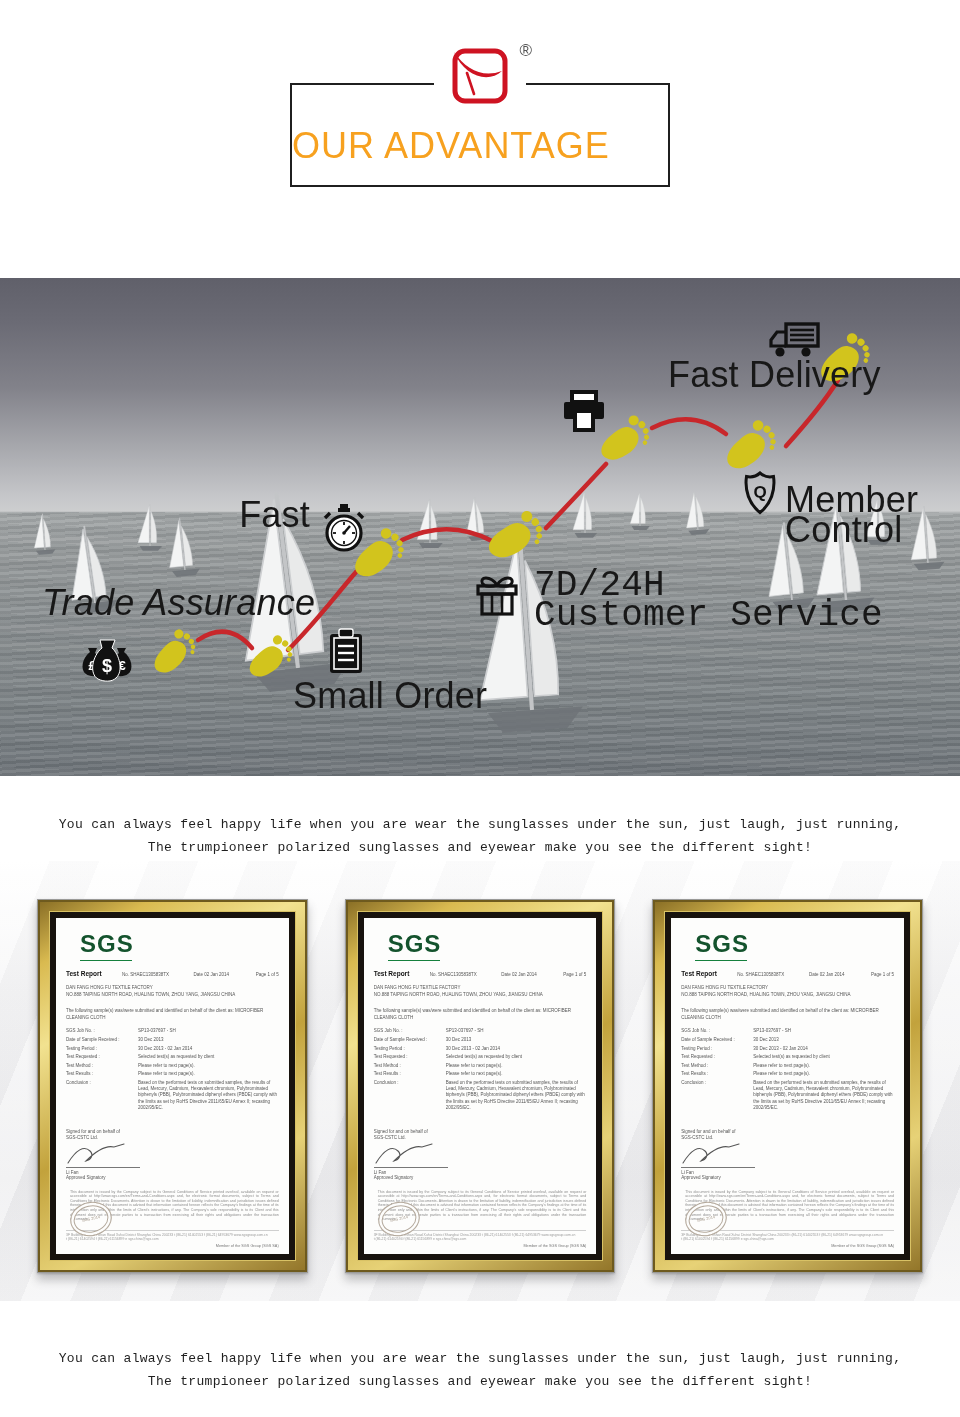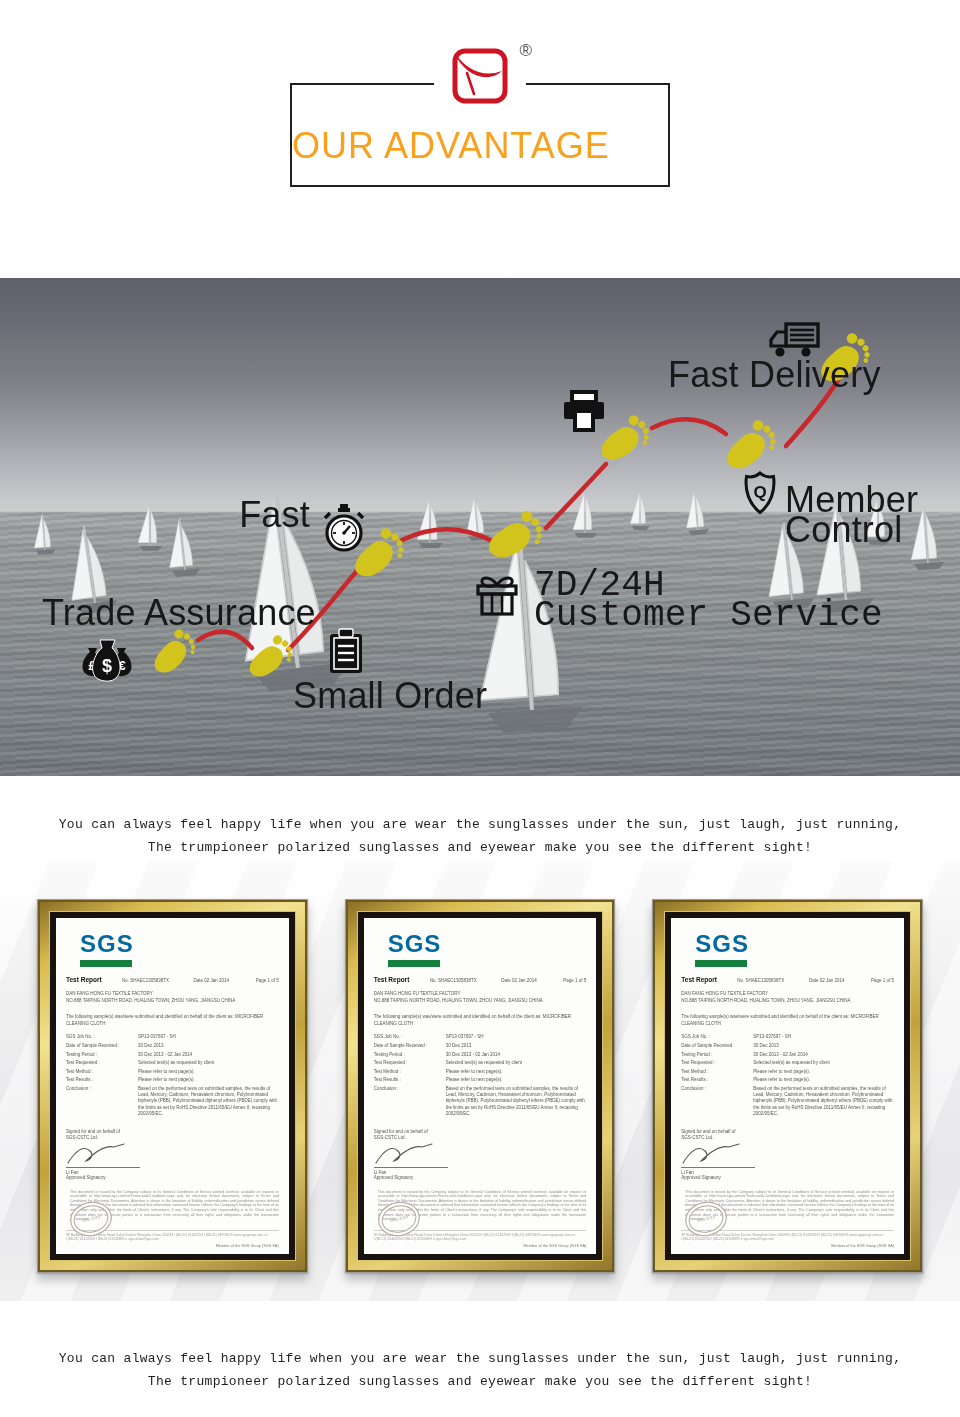--- a/index.html
+++ b/index.html
@@ -65,21 +65,21 @@
   }
   .gold{
     flex:1;display:flex;padding:9px;
     background:linear-gradient(150deg,#8a6f26 0%,#d9ba50 12%,#f2e290 28%,#c2a23c 52%,#e7d277 74%,#93762a 100%);
   }
   .matte{flex:1;display:flex;padding:6px;background:#18130e;border:1px solid #d9c265;}
   .paper{
     flex:1;background:#fdfdfc;padding:10px 10px 6px;display:flex;flex-direction:column;
     font-size:5px;color:#4a4a4a;position:relative;overflow:hidden;
   }
-  .sgs-brand{font-size:24px;font-weight:bold;color:#0369a1;letter-spacing:1px;margin:2px 0 0 14px;border-bottom:7px solid #15803d;width:52px;padding-bottom:2px;}
+  .sgs-brand{font-size:24px;font-weight:bold;color:#14532d;letter-spacing:1px;margin:2px 0 0 14px;border-bottom:1px solid #15803d;width:52px;padding-bottom:2px;}
   .rep-head{display:flex;margin-top:9px;align-items:baseline;}
   .rep-title{font-weight:bold;color:#111;font-size:6.5px;width:56px;}
   .rep-no{flex:1.3;font-size:4.5px;color:#555;}
   .rep-date{flex:1;font-size:4.5px;color:#555;}
   .rep-page{width:30px;font-size:4.5px;color:#555;text-align:right;}
   .addr{margin-top:7px;font-size:4.5px;line-height:7px;color:#555;}
   .intro{margin-top:10px;font-size:4.5px;line-height:6.5px;color:#555;width:96%;}
   .fields{margin-top:5px;}
   .frow{display:flex;margin-top:2.4px;}
   .flabel{width:72px;font-size:4.5px;color:#555;flex-shrink:0;}
@@ -251,21 +251,21 @@
   <div class="callout" style="left:785px;top:207px;">
     <div class="t">Member Control</div>
   </div>
   <div class="callout ta-right" style="left:80px;top:222px;width:230px;">
     <div class="t">Fast</div>
   </div>
   <div class="callout" style="left:534px;top:293px;font-family:Liberation Mono, monospace;">
     <div class="t">7D/24H</div>
     <div class="t">Customer Service</div>
   </div>
-  <div class="callout" style="left:42px;top:320px;">
+  <div class="callout" style="left:42px;top:310px;font-style:italic;">
     <div class="t">Trade Assurance</div>
   </div>
   <div class="callout" style="left:293px;top:403px;">
     <div class="t">Small Order</div>
   </div>
 </div>
 
 <div class="caption top">
   <div>You can always feel happy life when you are wear the sunglasses under the sun, just laugh, just running,</div>
   <div>The trumpioneer polarized sunglasses and eyewear make you see the different sight!</div>

